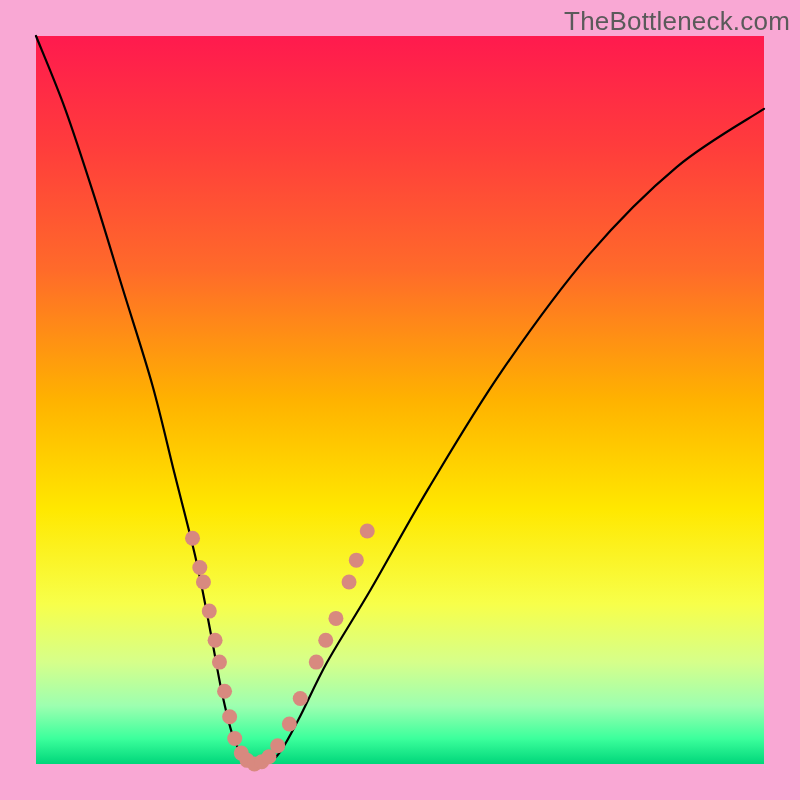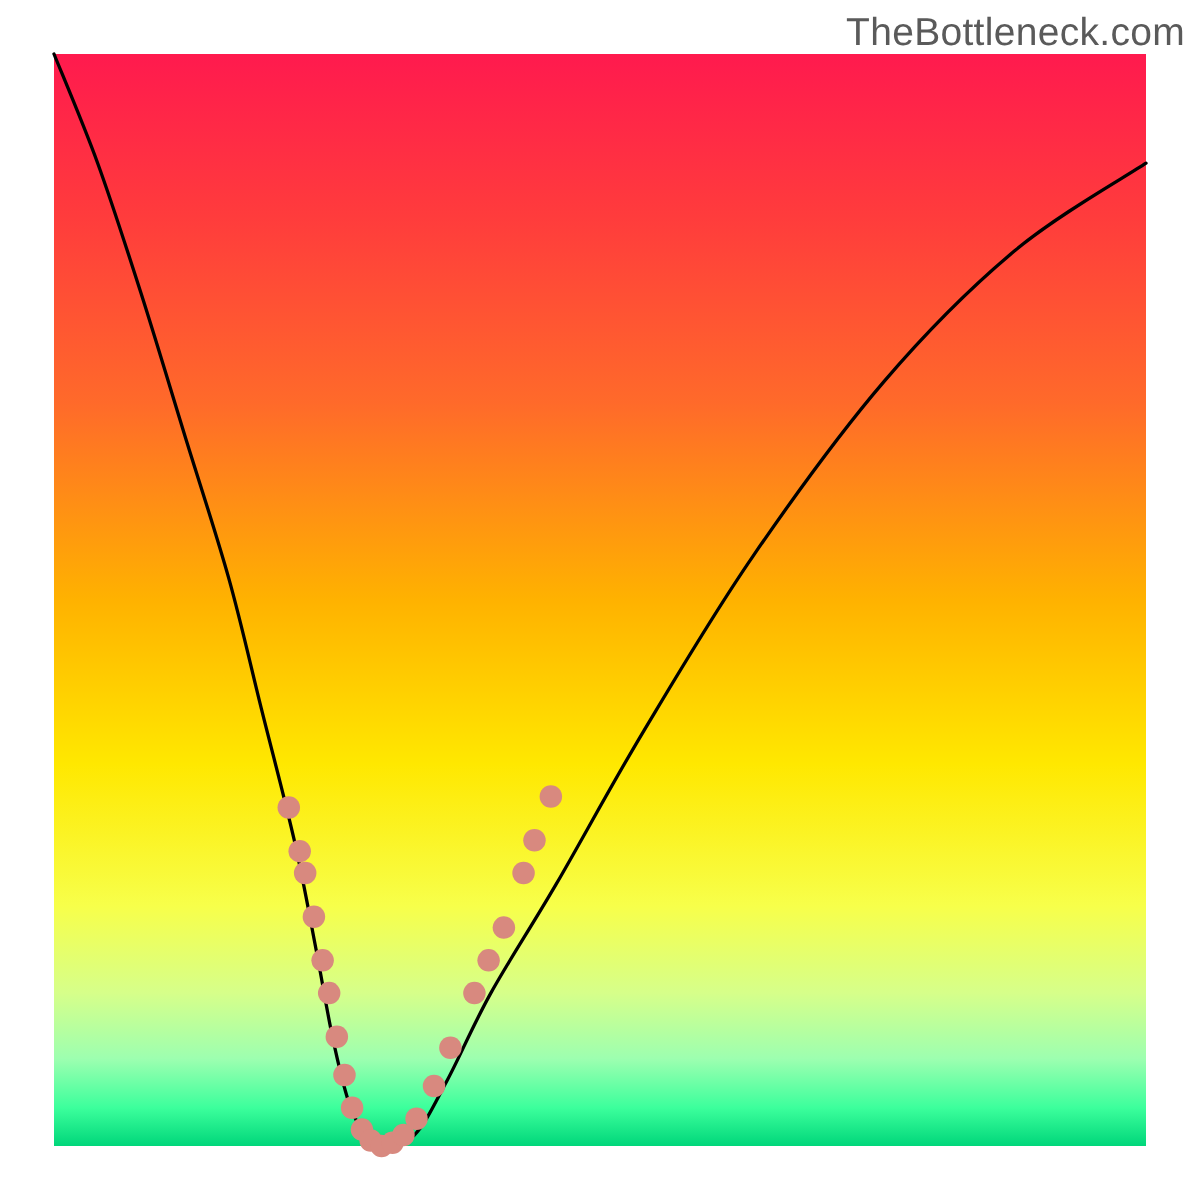--- a/index.html
+++ b/index.html
@@ -8,21 +8,21 @@
     width: 800px;
     height: 800px;
     background: #000;
     overflow: hidden;
     font-family: Arial, Helvetica, sans-serif;
   }
   .stage {
     position: relative;
     width: 800px;
     height: 800px;
-    background: #ffffff;
+    background: #f9a8d4;
   }
   .watermark {
     position: absolute;
     top: 6px;
     right: 10px;
     font-size: 26px;
     font-weight: 500;
     color: #5a5a5a;
     letter-spacing: 0.2px;
     z-index: 10;

